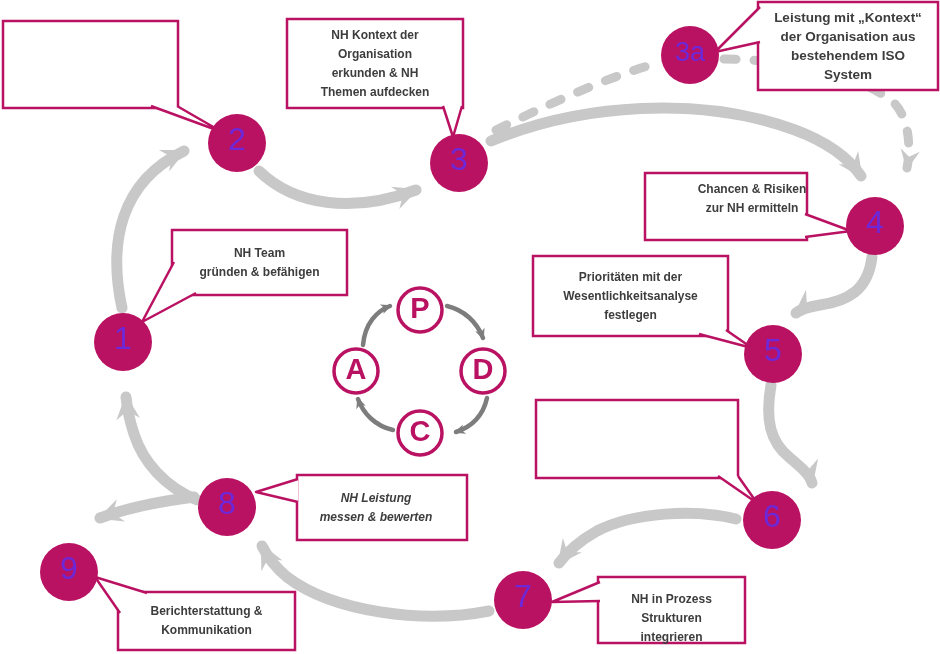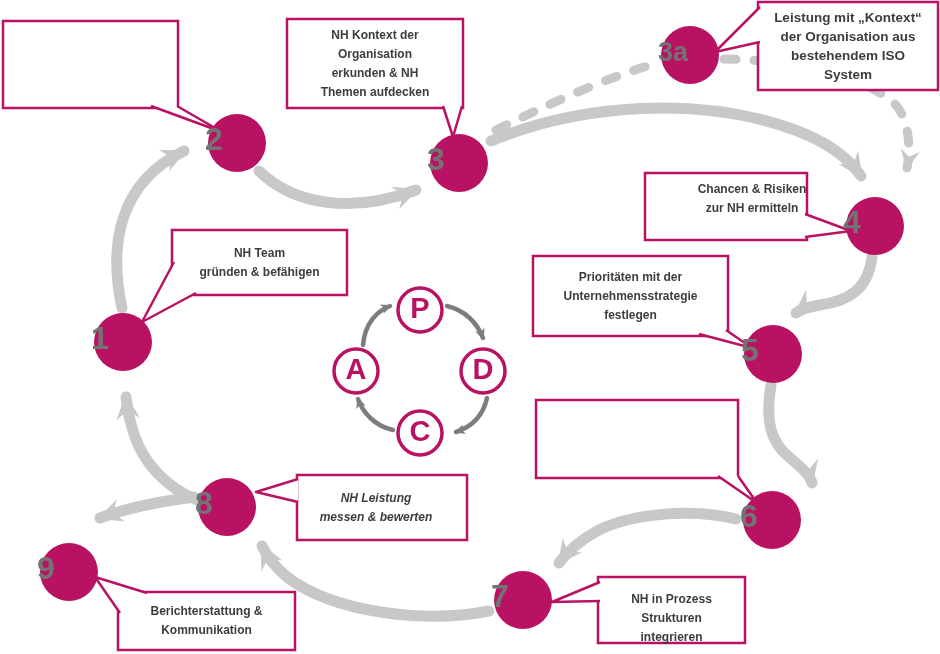--- a/index.html
+++ b/index.html
@@ -3,21 +3,21 @@
 <meta charset="utf-8">
 <style>
   html,body{margin:0;padding:0;background:#ffffff;}
   #canvas{position:relative;width:940px;height:654px;background:#ffffff;overflow:hidden;
           font-family:"Liberation Sans","DejaVu Sans",sans-serif;}
   #shapes{position:absolute;left:0;top:0;}
   .boxtext{position:absolute;display:flex;align-items:center;justify-content:center;
            text-align:center;white-space:pre-line;font-weight:700;font-size:12px;
            line-height:19px;color:#3d3d3d;}
   .t-sm{font-size:13.5px;line-height:19px;}
-  .num{position:absolute;width:64px;text-align:left;color:#737373;font-weight:700;
+  .num{position:absolute;width:64px;text-align:center;color:#6d28d9;font-weight:400;
        font-size:32px;}
   .num-sm{font-size:27px;}
   .pdca-letter{position:absolute;width:50px;text-align:center;color:#ba1262;
                font-weight:700;font-size:29px;}
 </style>
 </head>
 <body>
 
 <div id="canvas">
 
@@ -107,21 +107,21 @@
 Organisation
 erkunden &amp; NH
 Themen aufdecken</div>
   <div class="boxtext t-sm" style="left:758px;top:2px;width:180px;height:88px;">Leistung mit „Kontext“
 der Organisation aus
 bestehendem ISO
 System</div>
   <div class="boxtext" style="left:645px;top:165px;width:162px;height:67px;padding-left:26px;">Chancen &amp; Risiken
 zur NH ermitteln</div>
   <div class="boxtext" style="left:533px;top:256px;width:195px;height:80px;">Prioritäten mit der
-Unternehmensstrategie
+Wesentlichkeitsanalyse
 festlegen</div>
   <div class="boxtext" style="left:172px;top:230px;width:175px;height:65px;">NH Team
 gründen &amp; befähigen</div>
   <div class="boxtext" style="left:598px;top:577px;width:147px;height:82px;">NH in Prozess
 Strukturen
 integrieren</div>
   <div class="boxtext" style="left:291px;top:475px;width:170px;height:65px;font-style:italic;">NH Leistung
 messen &amp; bewerten</div>
   <div class="boxtext" style="left:118px;top:592px;width:177px;height:58px;">Berichterstattung &amp;
 Kommunikation</div>

